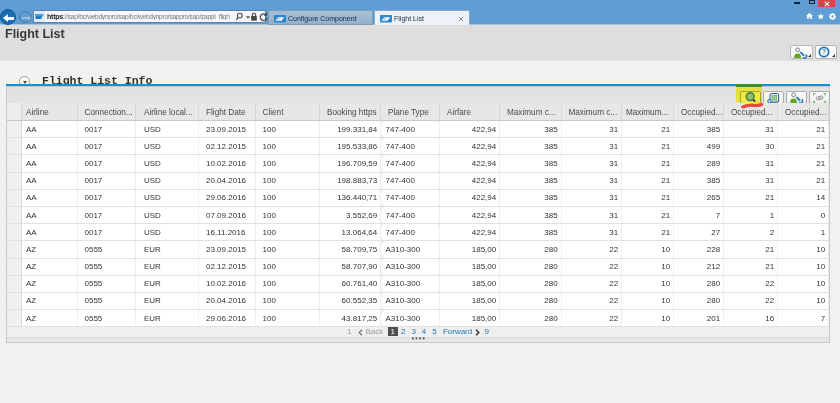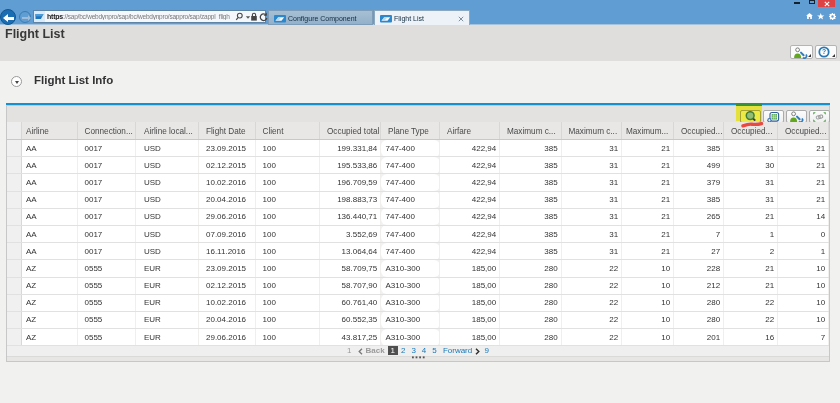--- a/index.html
+++ b/index.html
@@ -33,27 +33,27 @@
 #winclose { position:absolute; left:818px; top:0px; width:17px; height:7px; background:#dd4344; }
 .tbico { position:absolute; top:13px; }
 
 
 #titleband { position:absolute; left:0; top:25px; width:840px; height:36px; background:#dfdedd; }
 #titleband h1 { position:absolute; left:5px; top:1.5px; font-size:12.5px; font-weight:bold; color:#383838; }
 .hbtn { position:absolute; top:20px; height:14px; background:#fbfbfb; border:1px solid #b4b4b4; border-radius:2px; }
 .hbtn .cor { position:absolute; right:1px; bottom:1px; width:0; height:0; border-left:3px solid transparent; border-bottom:3px solid #333; }
 
 
-#secthdr { position:absolute; left:0; top:61px; width:768px; height:32px; }
+#secthdr { position:absolute; left:8px; top:61px; width:768px; height:32px;font-family:Liberation Mono, monospace; }
 #secttoggle { position:absolute; left:11px; top:15px; width:11px; height:11px; background:#fff; border:1px solid #9a9a9a; border-radius:50%; }
 #secttoggle:after { content:""; position:absolute; left:2.6px; top:4.2px; border:2.8px solid transparent; border-top:3.8px solid #444; }
 #secthdr .t { position:absolute; left:34px; top:13px; font-size:11.5px; font-weight:bold; color:#333; }
 
 
-#tblwrap { position:absolute; left:6px; top:103px; width:824px; height:259px; }
+#tblwrap { position:absolute; left:6px; top:84px; width:824px; height:259px; }
 #bluerule { position:absolute; left:0; top:0; width:824px; height:2px; background:#1590d0; }
 #toolbar { position:absolute; left:0; top:2px; width:824px; height:17px; background:#e3e2e1; border:1px solid #c8c7c7; border-bottom:none; }
 #grid { position:absolute; left:0; top:19px; }
 table { border-collapse:collapse; table-layout:fixed; }
 td,th { overflow:hidden; white-space:nowrap; font-weight:normal; }
 thead th { background:#e8e7e6; height:17.5px; font-size:8.2px; color:#4a4a4a; text-align:left; padding:1.5px 0 0 7px; border-right:1px solid #d8d7d6; border-bottom:1px solid #c9c8c7; }
 thead th.sel { background:#eeeded; }
 tbody td { background:#fff; height:17.2px; font-size:8px; color:#333; padding:0 0 0 7px; border-bottom:1px solid #e2e1e1; border-right:1px solid #f0efee; }
 tbody td.sel { background:#f1f0f0; border-right:1px solid #d8d8d8; }
 td.num { text-align:right; padding:0 2.8px 0 0; }
@@ -232,21 +232,21 @@
             <col style="width:51px">
       </colgroup>
       <thead>
         <tr>
               <th class="sel"></th>
               <th class="c1">Airline</th>
               <th>Connection...</th>
               <th class="c3h">Airline local...</th>
               <th>Flight Date</th>
               <th>Client</th>
-              <th>Occupied total</th>
+              <th>Booking https</th>
               <th>Plane Type</th>
               <th>Airfare</th>
               <th>Maximum c...</th>
               <th>Maximum c...</th>
               <th class="c11h">Maximum...</th>
               <th>Occupied...</th>
               <th>Occupied...</th>
               <th>Occupied...</th>
             </tr>
       </thead>
@@ -291,21 +291,21 @@
               <td>0017</td>
               <td class="c3">USD</td>
               <td>10.02.2016</td>
               <td>100</td>
               <td class="num">196.709,59</td>
               <td class="c7">747-400</td>
               <td class="num">422,94</td>
               <td class="num">385</td>
               <td class="num">31</td>
               <td class="num">21</td>
-              <td class="num">379</td>
+              <td class="num">289</td>
               <td class="num">31</td>
               <td class="num">21</td>
             </tr>
         <tr>
               <td class="sel"></td>
               <td class="c1">AA</td>
               <td>0017</td>
               <td class="c3">USD</td>
               <td>20.04.2016</td>
               <td>100</td>
@@ -455,21 +455,21 @@
               <td class="num">16</td>
               <td class="num">7</td>
             </tr>
       </tbody>
     </table>
     <div id="pagerow">
           <span style="left:340px;">1</span>
           <svg style="position:absolute;left:351px;top:1.5px;" width="5" height="7" viewBox="0 0 5 7">
             <path d="M4 0.8 L1.2 3.5 L4 6.2" fill="none" stroke="#787878" stroke-width="1.3"></path>
           </svg>
-          <span style="left:358.5px;font-weight:bold;">Back</span>
+          <span style="left:358.5px;">Back</span>
           <span class="cur" style="left:381px;">1</span>
           <span class="lnk" style="left:394px;">2</span>
           <span class="lnk" style="left:404.5px;">3</span>
           <span class="lnk" style="left:414.8px;">4</span>
           <span class="lnk" style="left:425.3px;">5</span>
           <span class="lnk" style="left:435.9px;">Forward</span>
           <svg style="position:absolute;left:468px;top:1.5px;" width="5" height="7" viewBox="0 0 5 7">
             <path d="M1 0.8 L3.8 3.5 L1 6.2" fill="none" stroke="#2e2e2e" stroke-width="1.4"></path>
           </svg>
           <span class="lnk" style="left:477.4px;">9</span>

